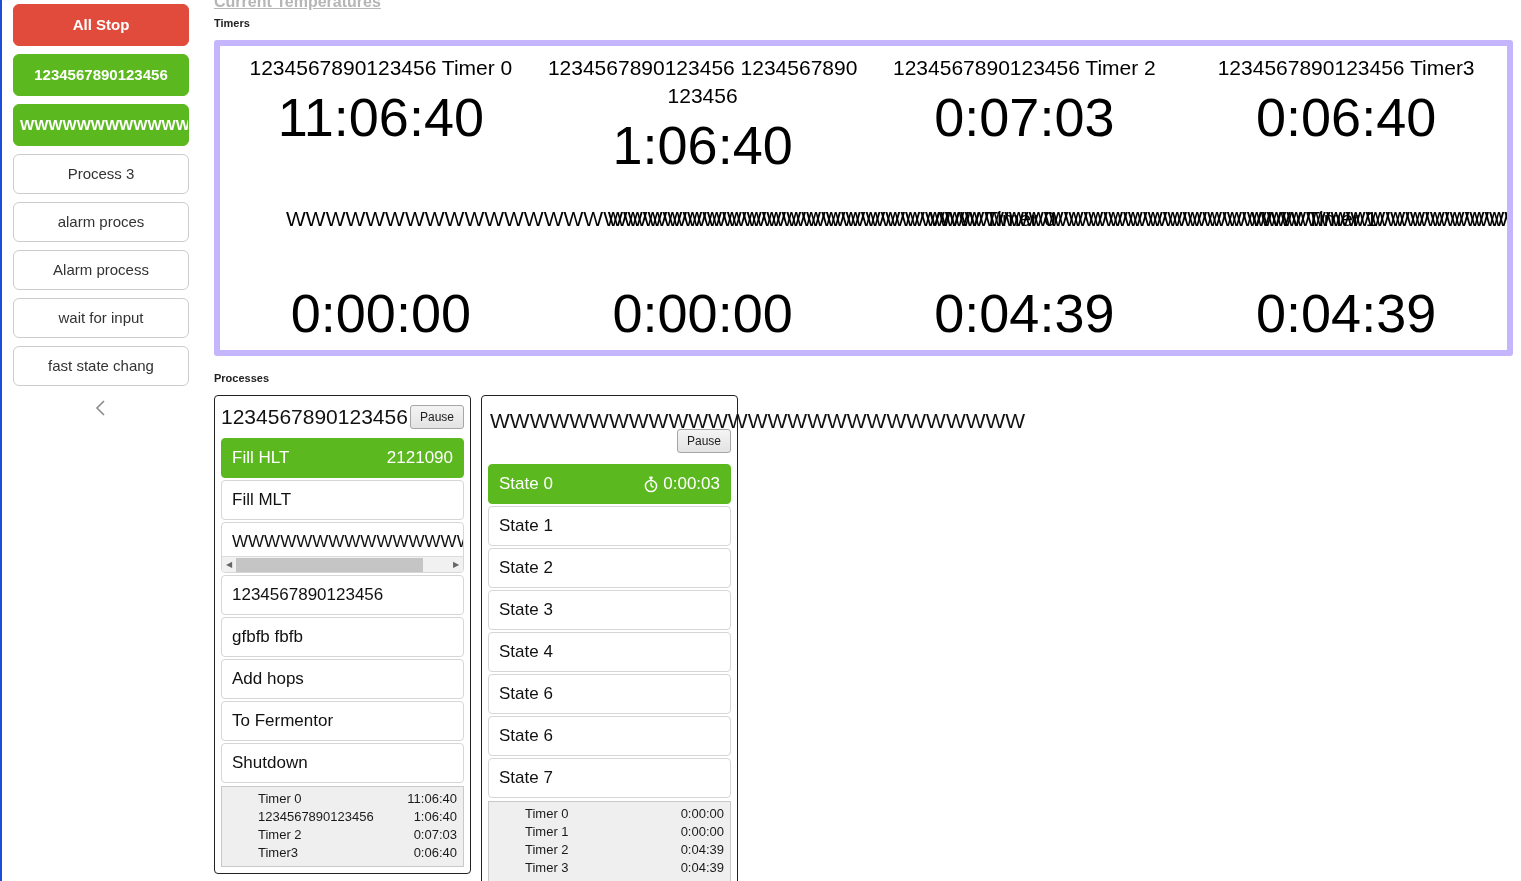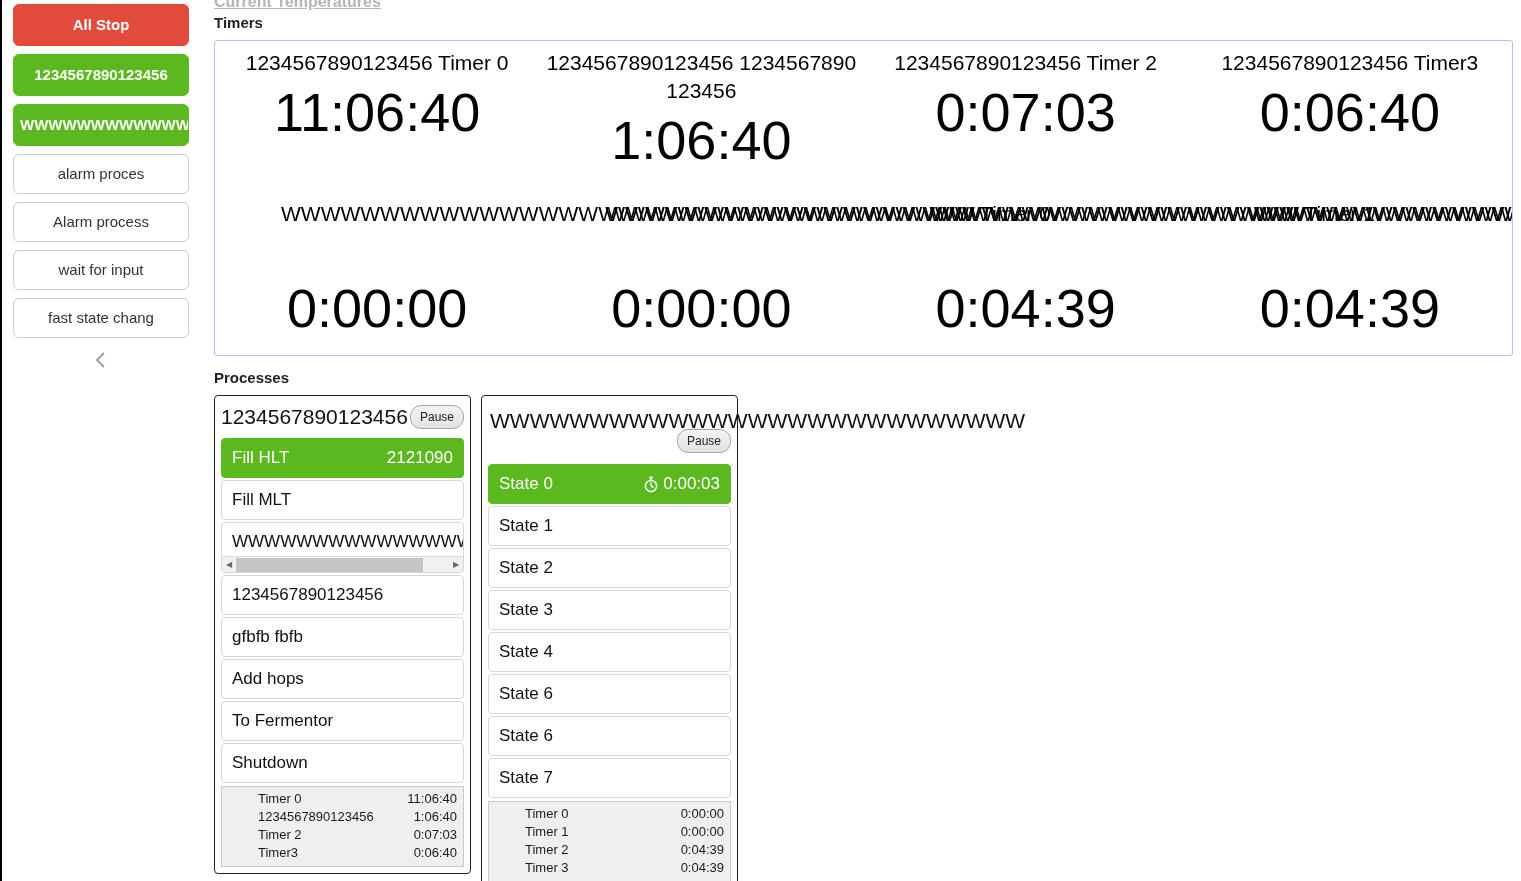--- a/index.html
+++ b/index.html
@@ -17,21 +17,21 @@
     height: 881px;
     display: flex;
     overflow: hidden;
   }
 
   
   .sidebar {
     width: 200px;
     min-width: 200px;
     height: 881px;
-    border-left: 2px solid #000000;
+    border-left: 2px solid #1d4ed8;
     background: #ffffff;
     padding: 0 10px;
     position: relative;
     overflow: hidden;
   }
   .side-btn {
     display: block;
     width: 176px;
     margin: 3px auto 8px auto;
     padding: 10px 6px;
@@ -90,32 +90,32 @@
     color: #b6b6b6;
     text-decoration: underline;
     line-height: 18px;
     position: relative;
     top: -7px;
     cursor: pointer;
     width: max-content;
   }
 
   .section-title {
-    font-size: 15px;
+    font-size: 11px;
     font-weight: bold;
     color: #222222;
     margin: 0 0 6px 0;
     line-height: 16px;
   }
   .section-title.timers { position: relative; top: -3px; }
   .section-title.processes { margin-top: 14px; margin-bottom: 9px; }
 
   
   .timers-panel {
-    border: 1px solid #c4b5fd;
+    border: 6px solid #c4b5fd;
     border-radius: 3px;
     background: #ffffff;
     height: 316px;
     position: relative;
     overflow: hidden;
   }
   .timer-grid {
     display: grid;
     grid-template-columns: repeat(4, 1fr);
     position: relative;
@@ -181,21 +181,21 @@
     white-space: nowrap;
   }
   .proc-title.overflow {
     position: absolute;
     top: 7px; left: 2px;
     width: 320px;
   }
   .pause-btn {
     border: 1px solid #a6a6a6;
     background: linear-gradient(to bottom, #f4f4f4, #e3e3e3);
-    border-radius: 11px;
+    border-radius: 3px;
     font-size: 12px;
     color: #222222;
     padding: 4px 9px;
     cursor: pointer;
     white-space: nowrap;
     font-family: "Liberation Sans", sans-serif;
   }
   .pause-wrap-right {
     position: absolute;
     right: 0;
@@ -278,20 +278,21 @@
 </head>
 <body>
 
 <div class="app">
 
   <div class="sidebar">
     <div id="sidebar-buttons">
         <div class="side-btn stop">All Stop</div>
         <div class="side-btn running">1234567890123456</div>
         <div class="side-btn running">WWWWWWWWWWWWWWWWWWWWWW</div>
+        <div class="side-btn">Process 3</div>
         <div class="side-btn">alarm proces</div>
         <div class="side-btn">Alarm process</div>
         <div class="side-btn">wait for input</div>
         <div class="side-btn">fast state chang</div>
       </div>
     <div class="collapse-row">
       <svg width="14" height="20" viewBox="0 0 14 20">
         <polyline points="10,3 3,10 10,17" fill="none" stroke="#8a8a8a" stroke-width="1.6"></polyline>
       </svg>
     </div>

